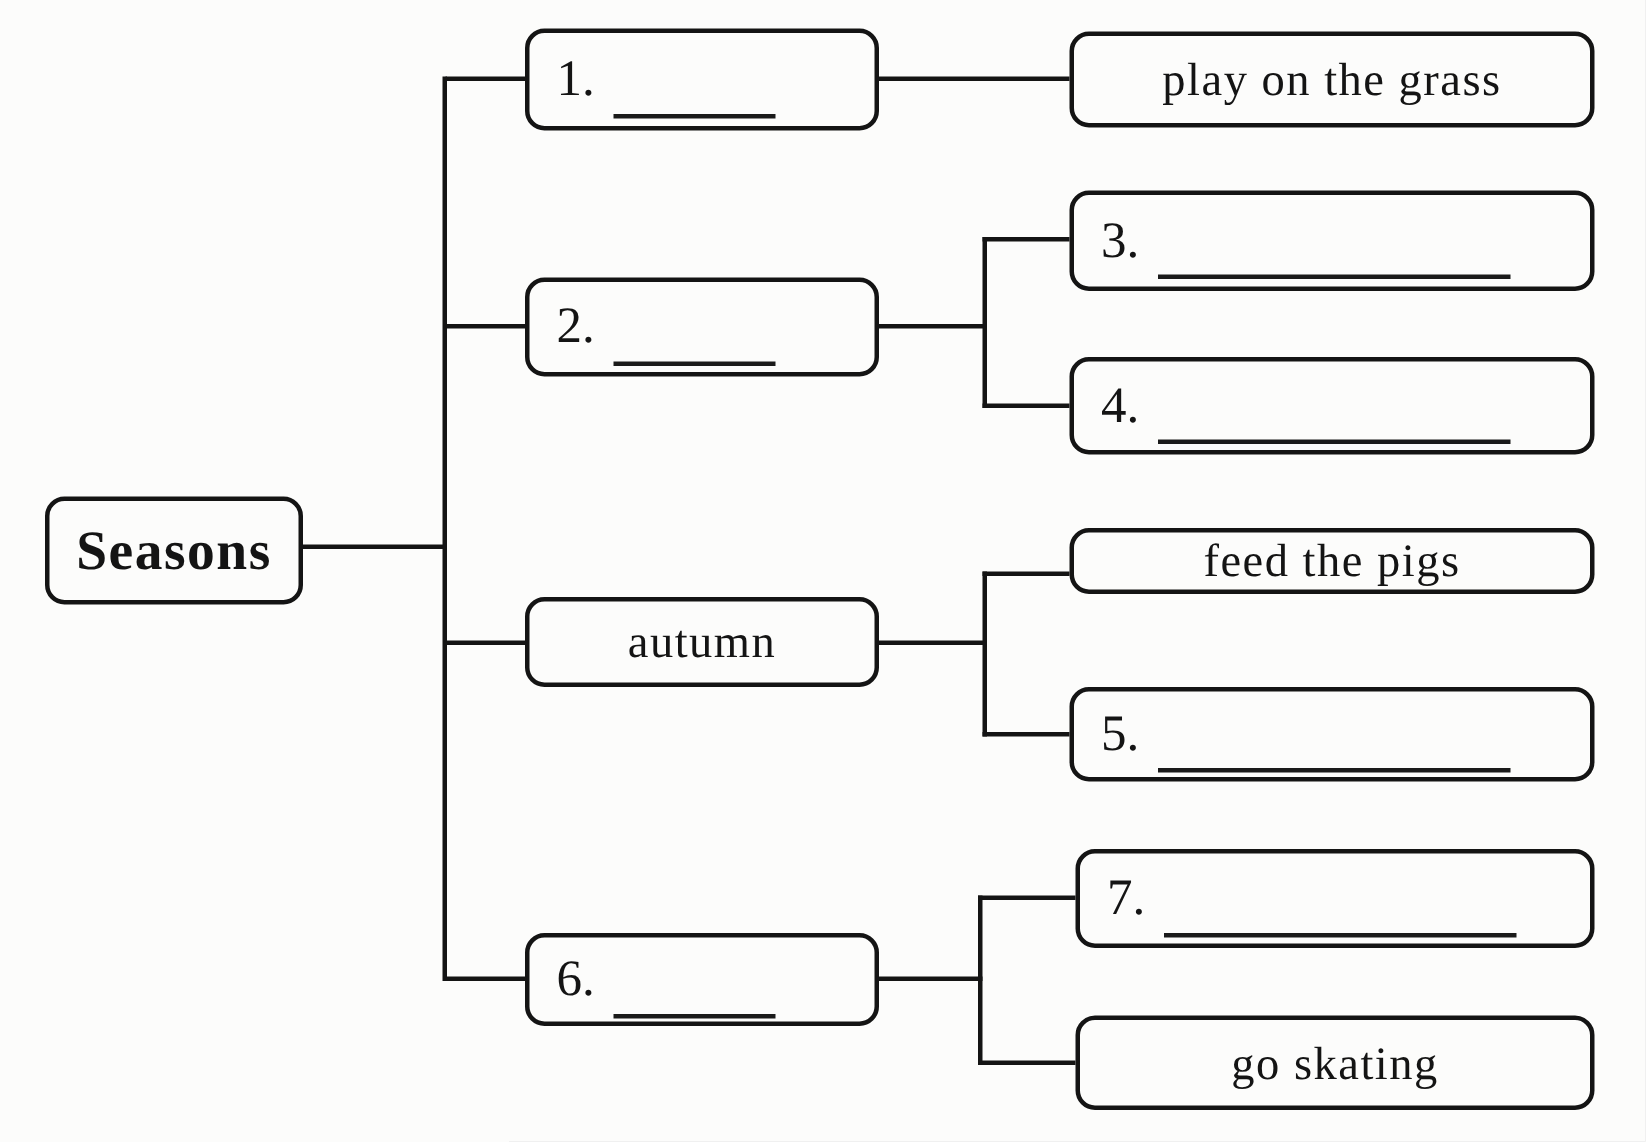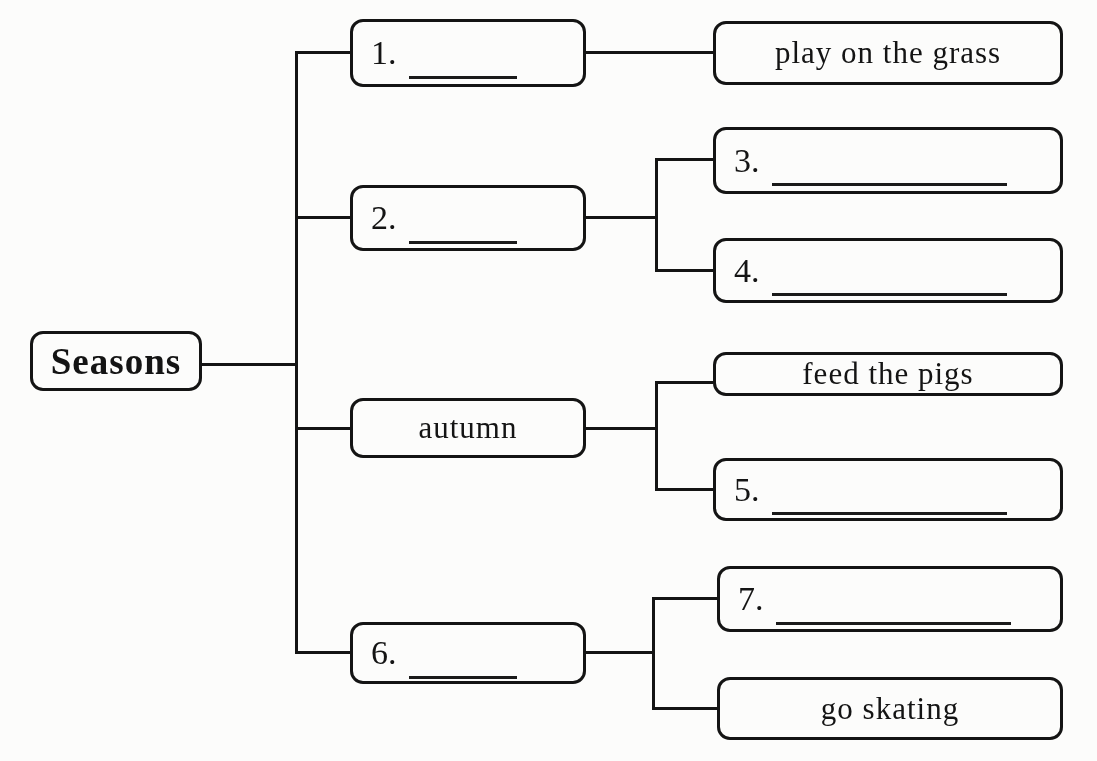--- a/index.html
+++ b/index.html
@@ -53,21 +53,21 @@
   .line {
     position: absolute;
     background: #141414;
   }
 </style>
 </head>
 <body>
 
 <div class="canvas">
 
-  <div class="node center" style="left:30px; top:331px; width:172px; height:60px;">
+  <div class="node center" style="left:30px; top:331px; width:172px; height:72px;">
     <span class="root-lbl">Seasons</span>
   </div>
 
   <div class="node start" style="left:350px; top:19px; width:236px; height:68px;">
     <span class="num">1.</span>
     <span class="blank w-mid"></span>
   </div>
 
   <div class="node start" style="left:350px; top:185px; width:236px; height:66px;">
     <span class="num">2.</span>

